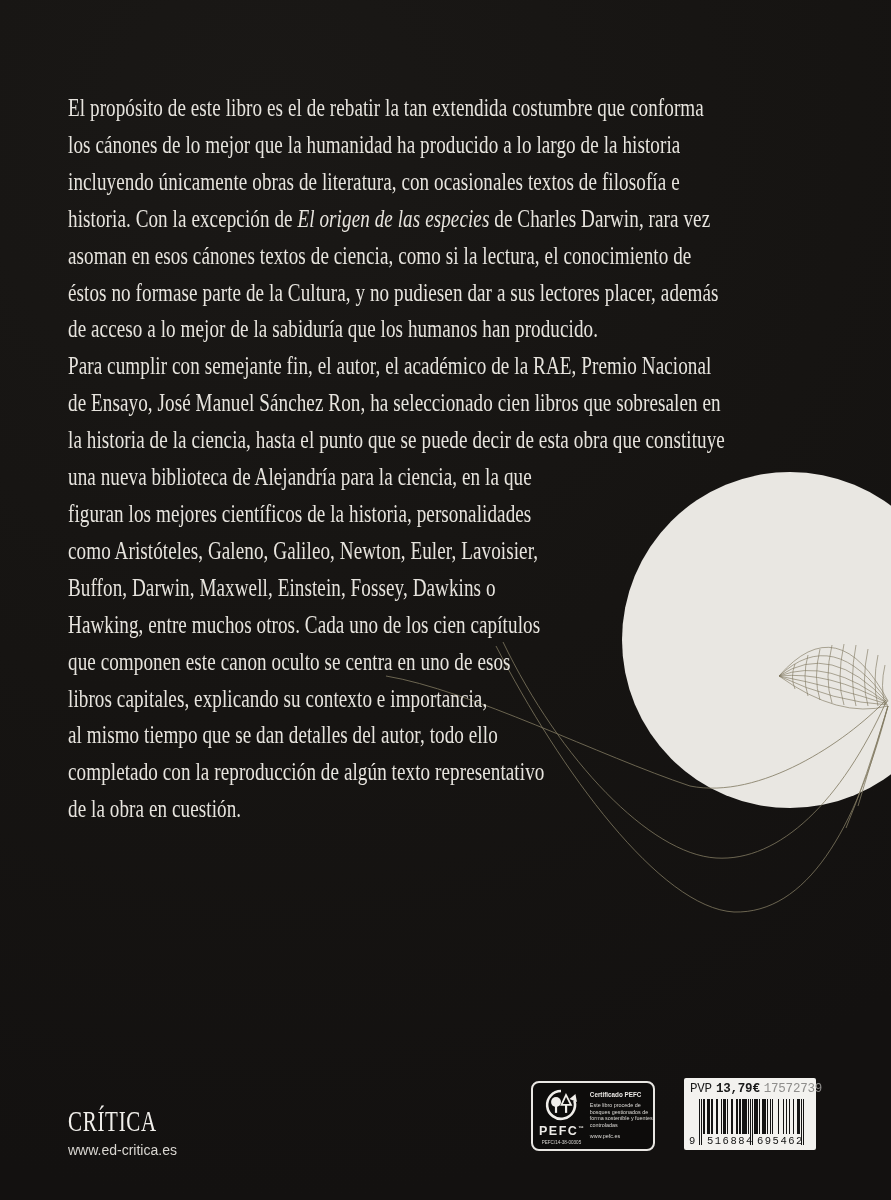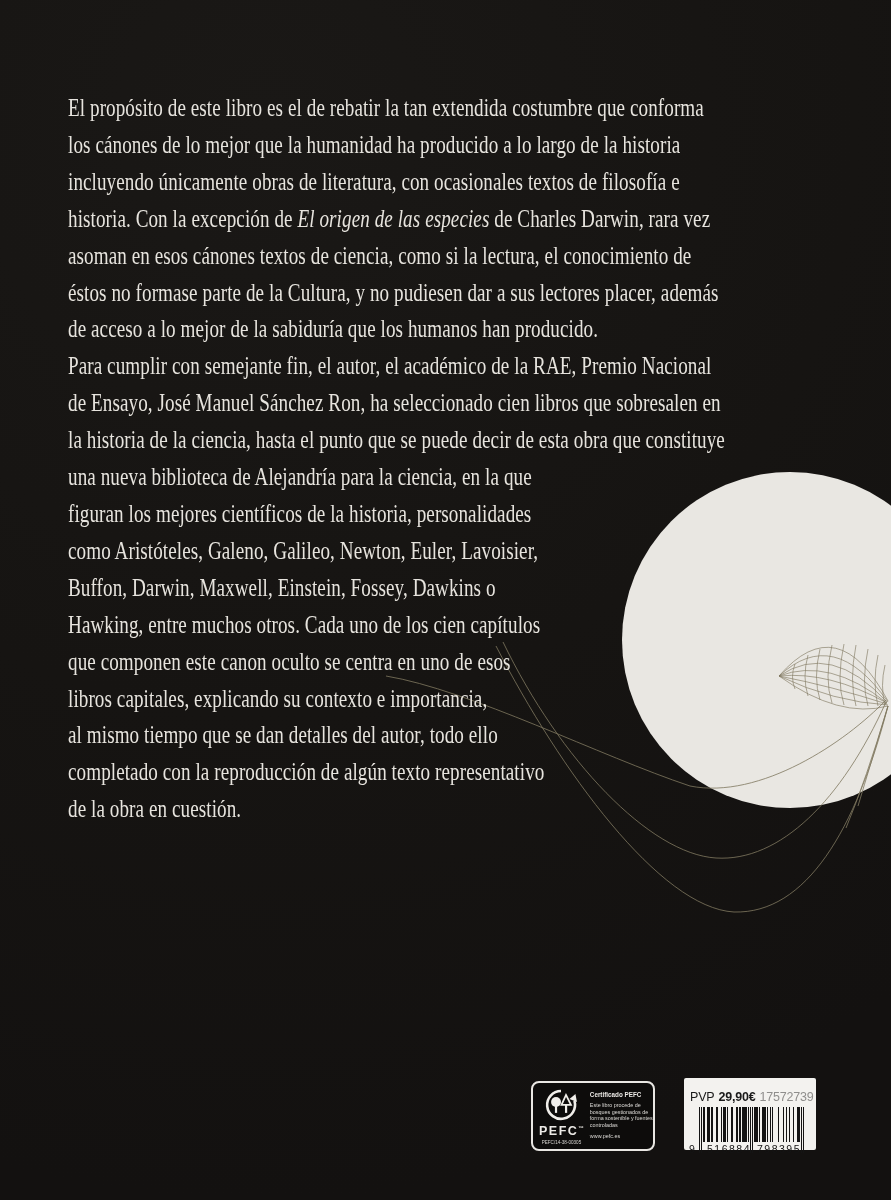--- a/index.html
+++ b/index.html
@@ -32,22 +32,22 @@
   .pefc-left{width:52px;display:flex;flex-direction:column;align-items:center;}
   .pefc-name{font-weight:bold;font-size:12.5px;letter-spacing:1.5px;line-height:13px;white-space:nowrap;}
   .pefc-name sup{font-size:5.5px;letter-spacing:0;}
   .pefc-code{font-size:4.6px;color:#d5d3cf;margin-top:2px;white-space:nowrap;}
   .pefc-right{flex:1;padding-top:3px;}
   .pefc-title{font-size:6.3px;font-weight:bold;margin-bottom:4px;white-space:nowrap;}
   .pefc-desc div{font-size:5.4px;line-height:6.6px;color:#dddbd7;white-space:nowrap;}
   .pefc-web{font-size:5.4px;margin-top:5px;color:#dddbd7;}
   
   .sticker{position:absolute;left:684px;top:1078px;width:132px;height:72px;box-sizing:border-box;
-           background:#f3f2ef;border-radius:2px;padding:12px 6px 3px;z-index:3;
-           font-family:Liberation Sans, sans-serif;color:#1a1a1a;}
+           background:#f3f2ef;border-radius:2px;padding:4px 6px 3px;z-index:3;
+           font-family:Liberation Mono, monospace;color:#1a1a1a;}
   .price-row{display:flex;gap:4px;font-size:12.5px;letter-spacing:-0.2px;
              align-items:baseline;white-space:nowrap;}
   .price-value{font-weight:bold;}
   .product-code{color:#8f8e8c;}
   .barcode{position:relative;height:49px;margin-top:1px;}
   .bars{position:absolute;left:9px;top:2px;display:flex;align-items:flex-start;}
   .bars .m{height:35px;}
   .bars .m.b{background:#141414;}
   .bars .m.tall{height:46px;}
   .digits{position:absolute;left:0;right:0;bottom:-1px;height:12px;
@@ -108,20 +108,24 @@
       <div class="text-line">como Aristóteles, Galeno, Galileo, Newton, Euler, Lavoisier,</div>
       <div class="text-line">Buffon, Darwin, Maxwell, Einstein, Fossey, Dawkins o</div>
       <div class="text-line">Hawking, entre muchos otros. Cada uno de los cien capítulos</div>
       <div class="text-line">que componen este canon oculto se centra en uno de esos</div>
       <div class="text-line">libros capitales, explicando su contexto e importancia,</div>
       <div class="text-line">al mismo tiempo que se dan detalles del autor, todo ello</div>
       <div class="text-line">completado con la reproducción de algún texto representativo</div>
       <div class="text-line">de la obra en cuestión.</div>
     </div>
 
+  <div class="publisher">
+    <div class="publisher-name">CRÍTICA</div>
+    <div class="publisher-web">www.ed-critica.es</div>
+  </div>
 
   <div class="pefc-card">
     <div class="pefc-left">
       <svg width="34" height="34" viewBox="0 0 34 34">
         <path d="M17 3 A14 14 0 1 0 30.5 13" fill="none" stroke="#f0eeea" stroke-width="2.6"></path>
         <path d="M31.5 6 L33 14 L25.5 11 Z" fill="#f0eeea"></path>
         <circle cx="12" cy="14" r="5" fill="#f0eeea"></circle>
         <rect x="10.9" y="17" width="2.2" height="8" fill="#f0eeea"></rect>
         <path d="M22 7 L27 17 L17.5 17 Z" fill="none" stroke="#f0eeea" stroke-width="1.8"></path>
         <rect x="21" y="17" width="2.2" height="8" fill="#f0eeea"></rect>
@@ -137,21 +141,21 @@
           <div>forma sostenible y fuentes</div>
           <div>controladas</div>
         </div>
       <div class="pefc-web">www.pefc.es</div>
     </div>
   </div>
 
   <div class="sticker">
     <div class="price-row">
       <span>PVP</span>
-      <span class="price-value">29,90€</span>
+      <span class="price-value">13,79€</span>
       <span class="product-code">17572739</span>
     </div>
     <div class="barcode">
       <div class="bars">
           <div class="m b tall" style="width: 1.12px;"></div>
           <div class="m tall" style="width: 1.12px;"></div>
           <div class="m b tall" style="width: 1.12px;"></div>
           <div class="m" style="width: 1.12px;"></div>
           <div class="m b" style="width: 1.12px;"></div>
           <div class="m" style="width: 1.12px;"></div>
@@ -241,18 +245,18 @@
           <div class="m b" style="width: 1.12px;"></div>
           <div class="m b" style="width: 1.12px;"></div>
           <div class="m" style="width: 1.12px;"></div>
           <div class="m b tall" style="width: 1.12px;"></div>
           <div class="m tall" style="width: 1.12px;"></div>
           <div class="m b tall" style="width: 1.12px;"></div>
         </div>
       <div class="digits">
         <span class="digit-first">9</span>
         <span class="digit-left">516884</span>
-        <span class="digit-right">798395</span>
+        <span class="digit-right">695462</span>
       </div>
     </div>
   </div>
 
 </div>
 
 </body></html>

